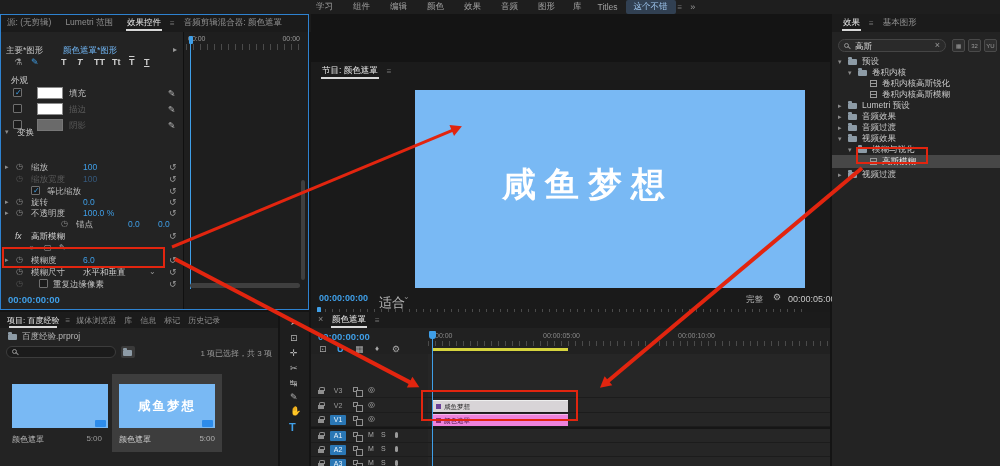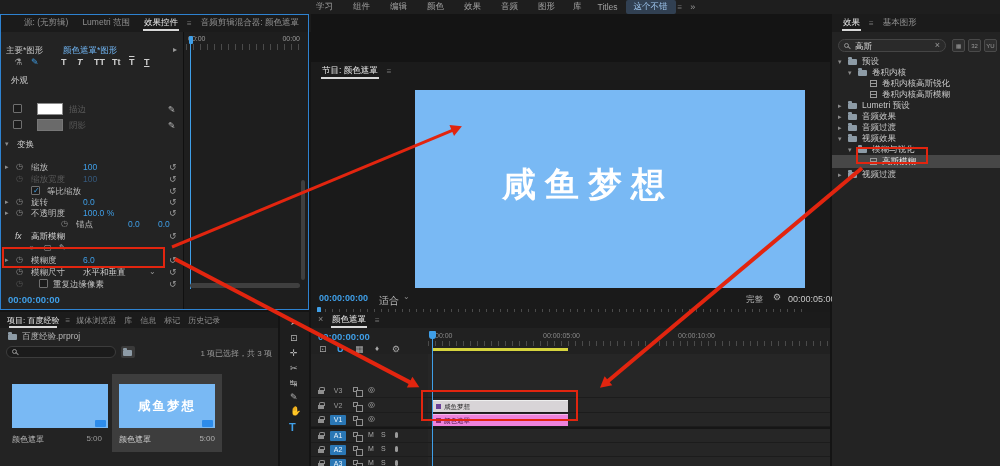--- a/index.html
+++ b/index.html
@@ -97,21 +97,21 @@
       <span class="tab" data-name="workspace-tab-graphics" style="padding:0 10px;">图形</span>
       <span class="tab" data-name="workspace-tab-libraries" style="padding:0 8px;">库</span>
       <span class="tab" data-name="workspace-tab-titles" style="padding:0 8px;">Titles</span>
       <span class="tab" data-name="workspace-tab-custom-active" style="padding:1px 8px;background:#314052;color:#9fc6ee;border-radius:2px;">这个不错</span>
       <span class="pmenu" data-name="panel-menu-icon"></span>
       <span data-name="overflow-icon" style="color:#9a9a9a;font-size:9px;margin-left:6px;"></span>
     </div>
   </div>
 
   <div class="panel" data-name="effect-controls-panel" style="left:0;top:14px;width:309px;height:296px;">
-    <div class="tabrow" style="left:0;top:0;width:311px;height:18px;padding-left:17px;">
+    <div class="tabrow" style="left:0;top:0;width:311px;height:18px;">
       <span class="tab" data-name="tab-source-monitor">源: (无剪辑)</span>
       <span class="tab" data-name="tab-lumetri-scopes">Lumetri 范围</span>
       <span class="tab active" data-name="tab-effect-controls">效果控件</span>
       <span class="pmenu" data-name="panel-menu-icon"></span>
       <span class="tab" data-name="tab-audio-clip-mixer" style="overflow:hidden;max-width:108px;">音频剪辑混合器: 颜色遮罩</span>
     </div>
 
     <div class="abs" data-name="effect-controls-body" style="left:1px;top:18px;width:182px;height:277px;background:#232323;">
 
       <div class="ecrow" style="top:12px;">
@@ -127,34 +127,40 @@
         <span class="tbtn it" data-name="faux-italic-button" style="left:76px;">T</span>
         <span class="tbtn" data-name="all-caps-button" style="left:93px;">TT</span>
         <span class="tbtn" data-name="small-caps-button" style="left:111px;">Tt</span>
         <span class="tbtn ov" data-name="superscript-button" style="left:128px;">T</span>
         <span class="tbtn un" data-name="underline-button" style="left:143px;">T</span>
       </div>
 
       <div class="ecrow" style="top:42px;">
         <span class="lbl" data-name="appearance-section-label" style="left:10px;color:#c8c8c8;">外观</span>
       </div>
+      <div class="ecrow" style="top:55px;height:14px;">
+        <span class="cb on" data-name="fill-checkbox" style="left:12px;top:1px;"></span>
+        <span class="swatch" data-name="fill-color-swatch" style="left:36px;top:0;background:#ffffff;"></span>
+        <span class="lbl" data-name="fill-label" style="left:68px;">填充</span>
+        <span class="ic dropper" data-name="eyedropper-icon" style="left:166px;"></span>
+      </div>
       <div class="ecrow" style="top:71px;height:14px;">
         <span class="cb" data-name="stroke-checkbox" style="left:12px;top:1px;"></span>
         <span class="swatch" data-name="stroke-color-swatch" style="left:36px;top:0;background:#ffffff;"></span>
         <span class="lbl dim" data-name="stroke-label" style="left:68px;">描边</span>
         <span class="ic dropper" data-name="eyedropper-icon" style="left:166px;"></span>
       </div>
       <div class="ecrow" style="top:87px;height:14px;">
         <span class="cb" data-name="shadow-checkbox" style="left:12px;top:1px;"></span>
         <span class="swatch" data-name="shadow-color-swatch" style="left:36px;top:0;background:#6a6a6a;border-color:#777;"></span>
         <span class="lbl dim" data-name="shadow-label" style="left:68px;">阴影</span>
         <span class="ic dropper" data-name="eyedropper-icon" style="left:166px;"></span>
       </div>
 
-      <div class="ecrow" style="top:106px;padding-left:8px;">
+      <div class="ecrow" style="top:94px;padding-left:8px;">
         <span class="ic twirl" data-name="twirl-open-icon" style="left:4px;"></span>
         <span class="lbl" data-name="transform-section-label" style="left:16px;color:#c8c8c8;">变换</span>
       </div>
       <div class="ecrow" style="top:129px;">
         <span class="ic twirl" data-name="twirl-closed-icon" style="left:4px;"></span>
         <span class="ic sw" data-name="stopwatch-icon" style="left:15px;"></span>
         <span class="lbl" data-name="scale-label" style="left:30px;">缩放</span>
         <span class="val" data-name="scale-value" style="left:82px;">100</span>
         <span class="ic rst" data-name="reset-icon" style="left:168px;"></span>
       </div>
@@ -242,21 +248,21 @@
     <div class="tabrow" style="left:0;top:0;width:519px;height:18px;">
       <span class="tab active" data-name="tab-program-monitor" style="margin-left:4px;">节目: 颜色遮罩</span>
       <span class="pmenu" data-name="panel-menu-icon"></span>
     </div>
 
     <div class="abs" data-name="program-video-frame" style="left:104px;top:28px;width:390px;height:198px;background:#79b9f4;overflow:hidden;">
       <div data-name="video-title-text" style="position:absolute;left:0;top:72px;width:100%;text-align:center;transform:translateX(-22px);color:#ffffff;font-weight:bold;font-size:34px;letter-spacing:9px;">咸鱼梦想</div>
     </div>
 
     <span class="tc" data-name="program-timecode" style="position:absolute;left:8px;top:231px;font-size:9px;">00:00:00:00</span>
-    <span data-name="zoom-level-dropdown" style="position:absolute;left:68px;top:232px;font-size:10px;color:#b8b8b8;">适合</span>
+    <span data-name="zoom-level-dropdown" style="position:absolute;left:68px;top:232px;font-size:13px;color:#b8b8b8;">适合</span>
     <span class="ic" data-name="dropdown-caret-icon" style="left:92px;top:231px;color:#8a8a8a;font-size:8px;"></span>
     <span data-name="playback-resolution-dropdown" style="position:absolute;left:435px;top:232px;font-size:8.5px;color:#b8b8b8;">完整</span>
     <span class="ic" data-name="wrench-icon" style="left:462px;top:231px;color:#b0b0b0;font-size:9px;"></span>
     <span data-name="sequence-duration" style="position:absolute;left:477px;top:232px;font-size:9px;color:#c8c8c8;">00:00:05:00</span>
 
     <div class="ticks" data-name="program-ruler" style="left:7px;top:247px;width:490px;height:6px;"></div>
     <div class="abs" data-name="program-playhead" style="left:6px;top:245px;width:4px;height:7px;background:#3f9fe8;border-radius:1px;"></div>
     <div class="abs" data-name="ruler-left-handle" style="left:4px;top:251px;width:5px;height:5px;border:1px solid #7a7a7a;border-radius:50%;"></div>
     <div class="abs" data-name="ruler-right-handle" style="left:491px;top:251px;width:5px;height:5px;border:1px solid #7a7a7a;border-radius:50%;"></div>
 

